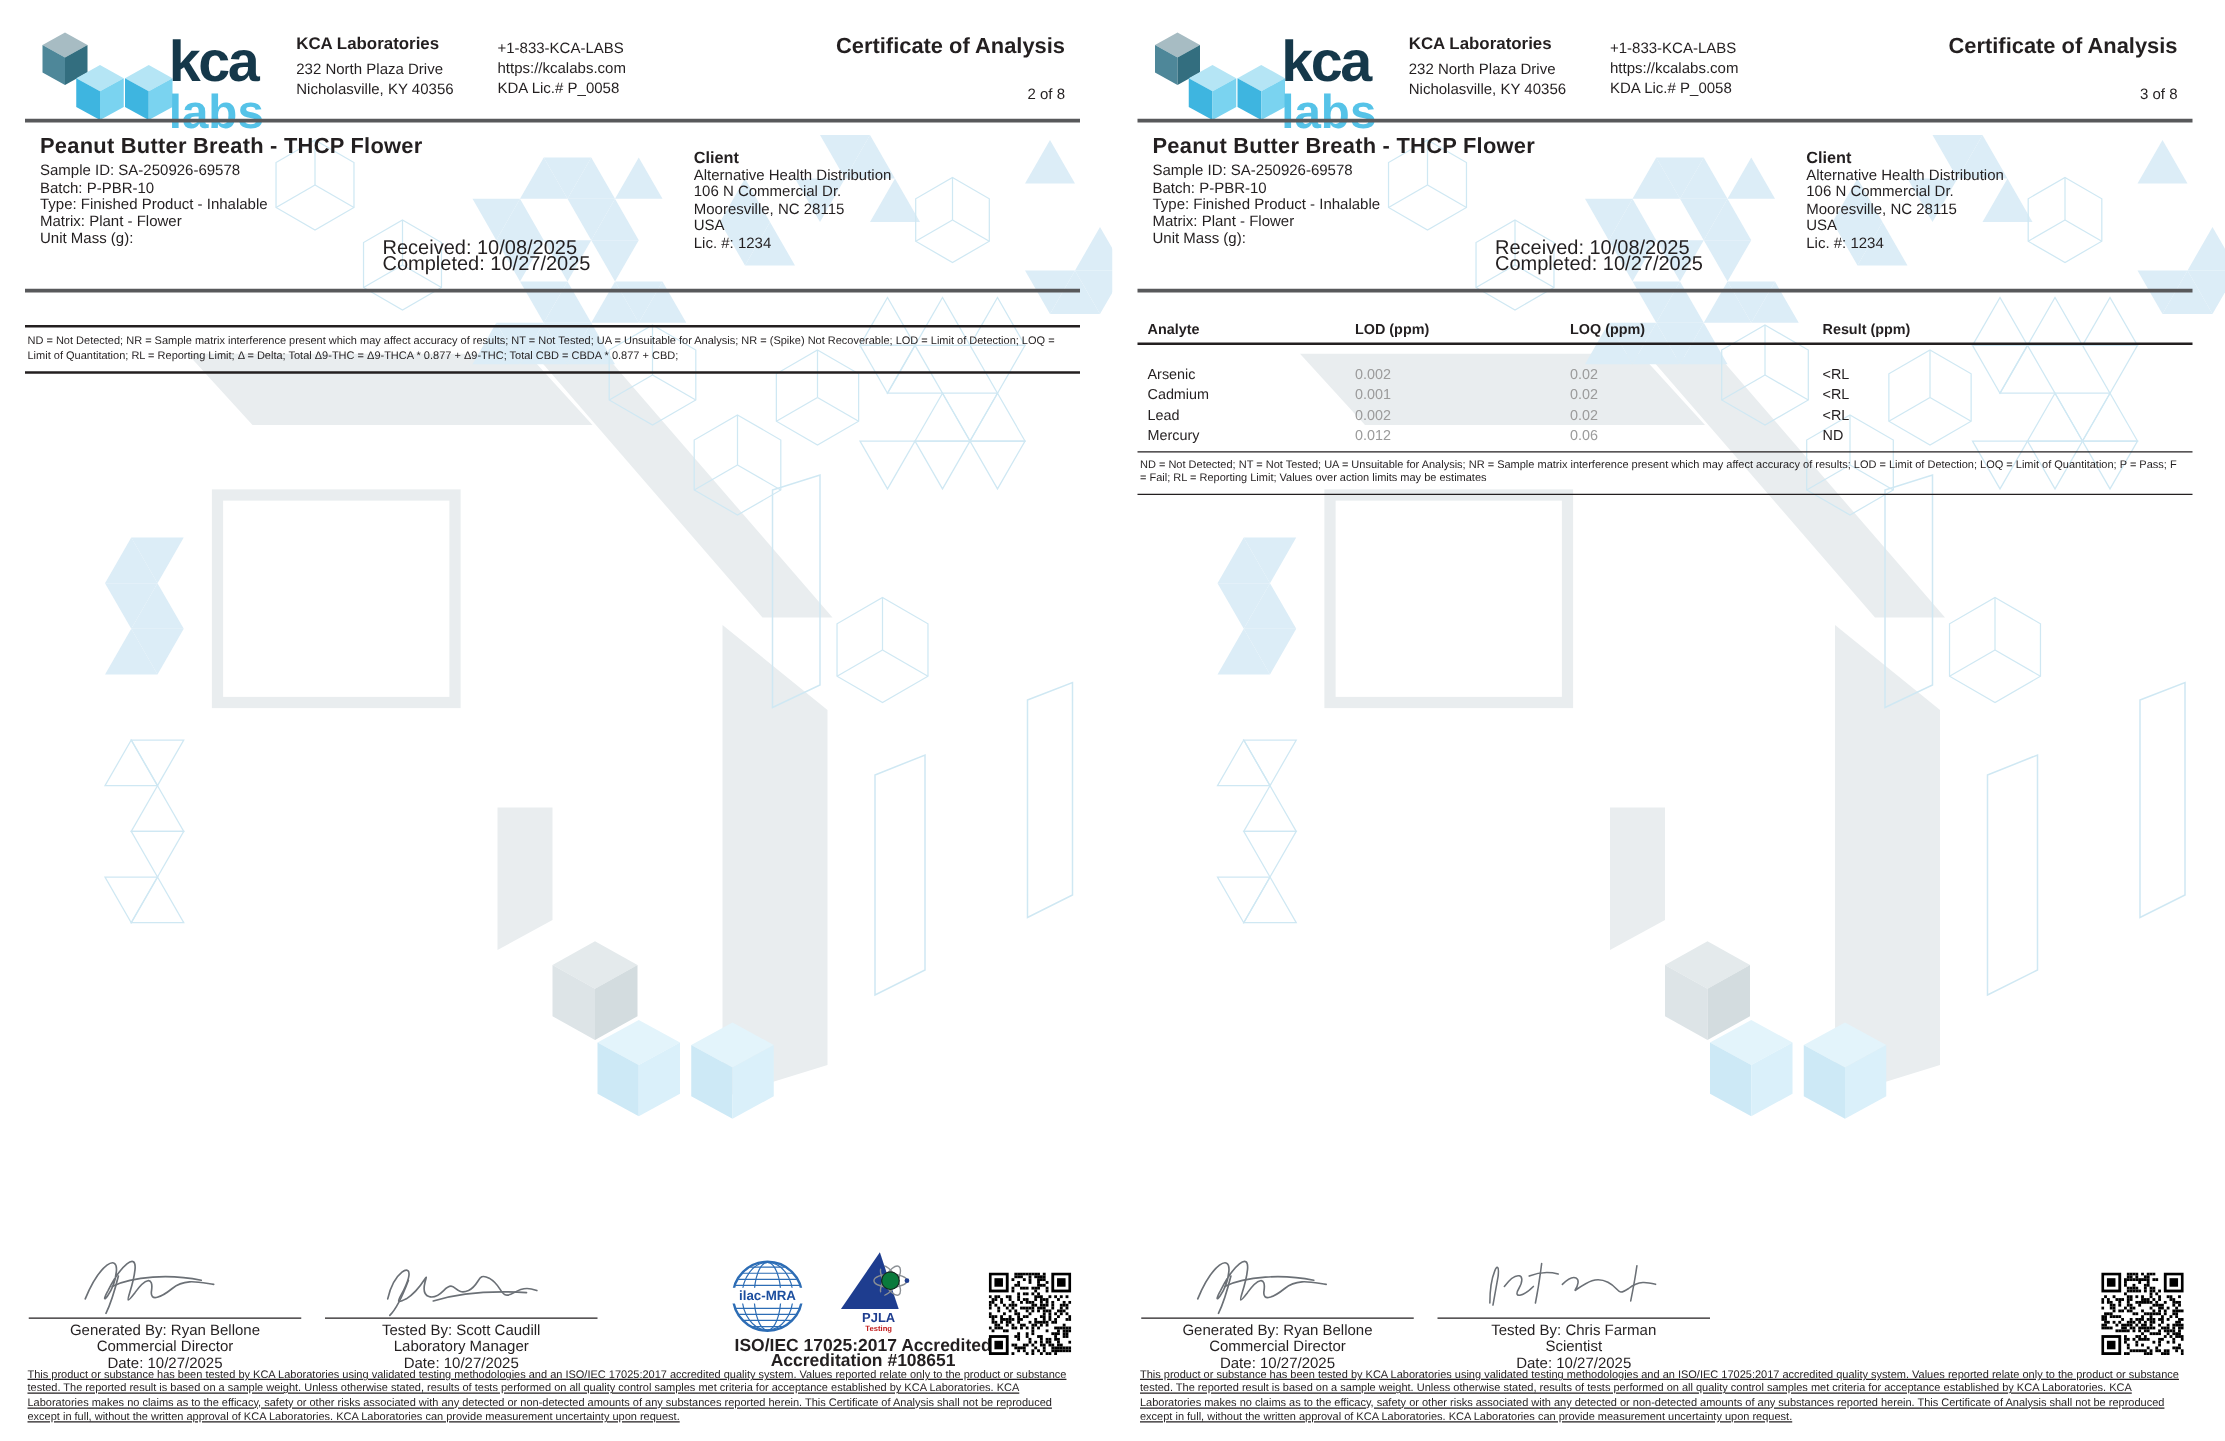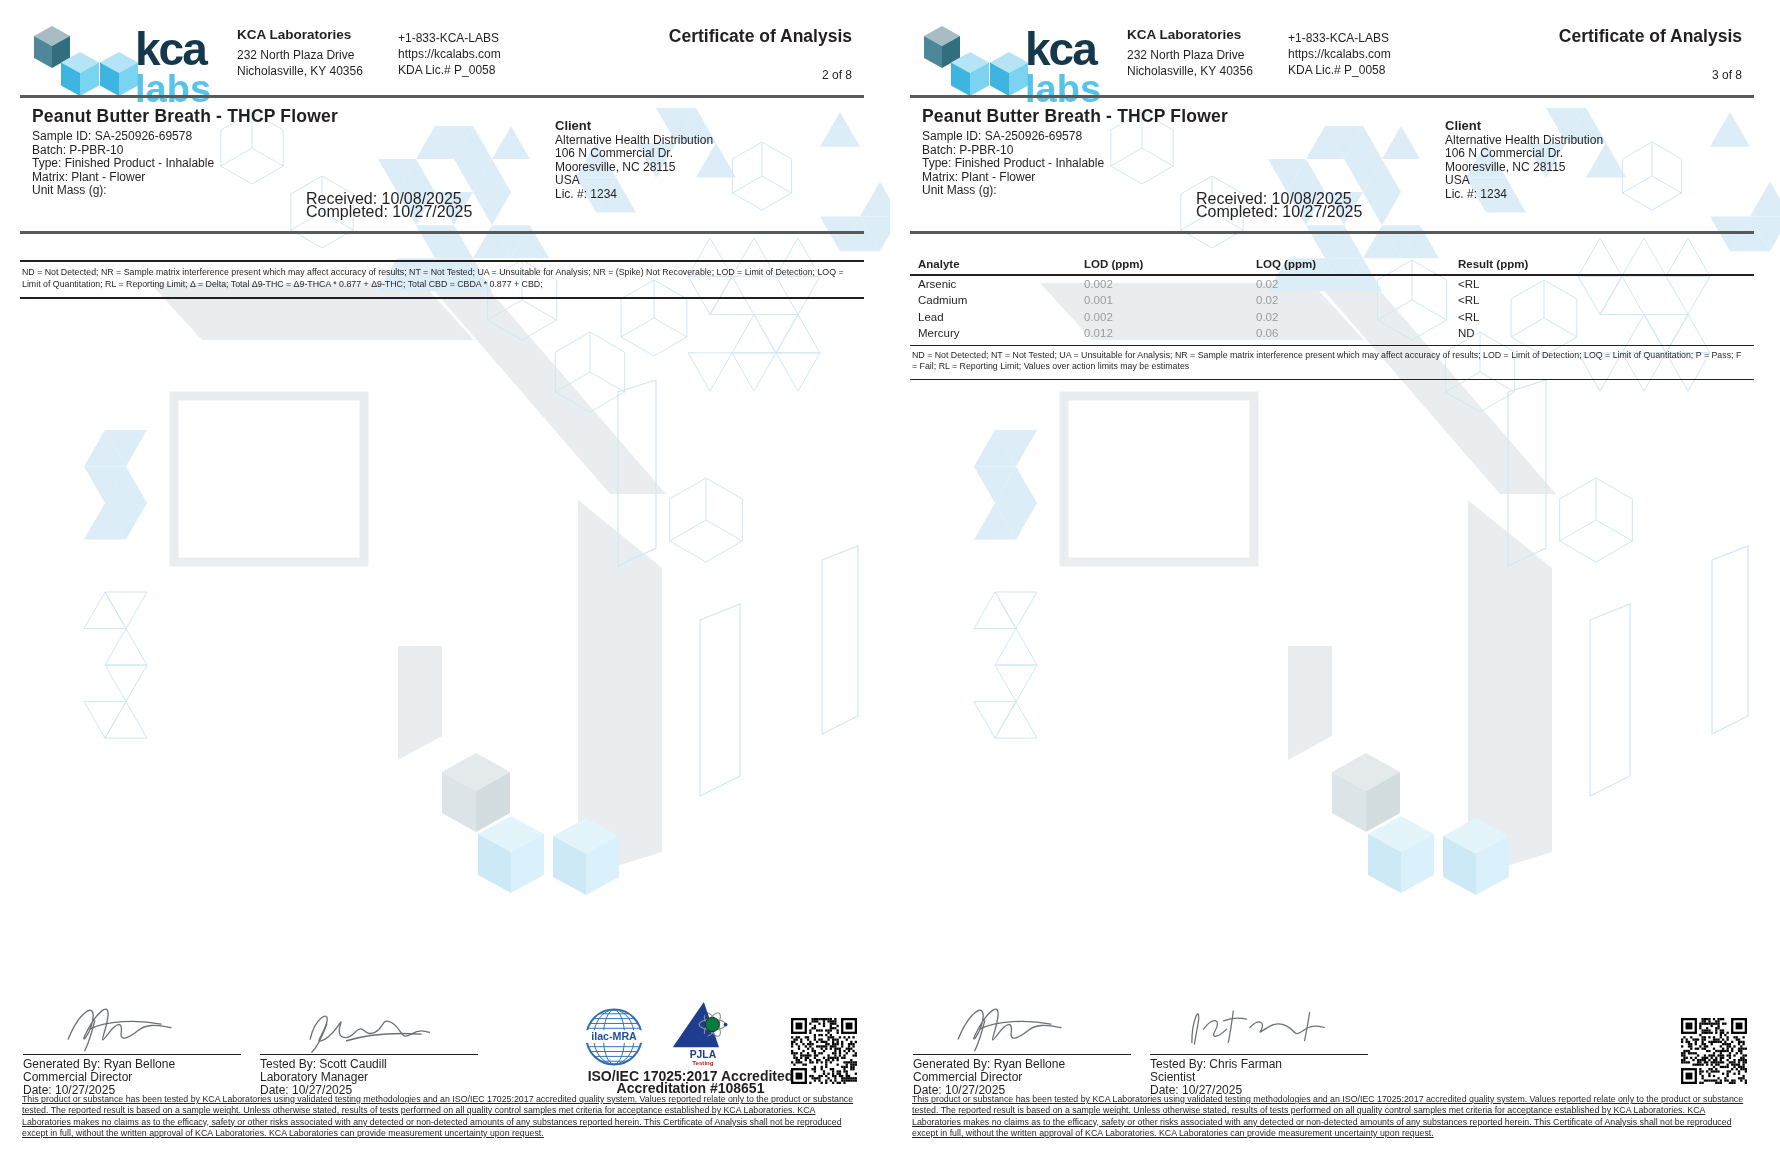--- a/index.html
+++ b/index.html
@@ -35,26 +35,26 @@
 
   
   .hm{position:absolute;left:20px;right:26px;top:256px;z-index:1;}
   .hm-title{font-size:17px;font-weight:bold;margin:0 0 13px 8px;}
   .hm-row{display:flex;font-size:11.5px;line-height:16.5px;}
   .hm-row .c1{width:166px;padding-left:8px;}
   .hm-row .c2{width:172px;}
   .hm-row .c3{width:202px;}
   .hm-row .c4{flex:1;}
   .hm-head{font-weight:bold;border-bottom:2.5px solid #231f20;padding-bottom:1px;justify-content:flex-end;}
-  .hm-body{padding:0 0 3px;border-bottom:1.5px solid #231f20;}
+  .hm-body{padding:16px 0 3px;border-bottom:1.5px solid #231f20;}
   .muted{color:#9b9b9b;}
   .hm-foot{font-size:8.8px;line-height:11.5px;padding:4px 10px 6px 2px;border-bottom:1.5px solid #231f20;}
 
   
-  .sig-block{position:absolute;top:996px;width:218px;font-size:12px;line-height:12.9px;z-index:1;}
+  .sig-block{position:absolute;top:996px;width:218px;text-align:center;font-size:12px;line-height:12.9px;z-index:1;}
   .sig-block.s1{left:23px;}
   .sig-block.s2{left:260px;}
   .sig-art{display:block;margin:0 auto;height:58px;}
   .sig-line{border-top:1.5px solid #231f20;margin-bottom:3px;}
 
   .accred{position:absolute;left:583px;top:1002px;width:215px;text-align:center;z-index:1;}
   .accred-logos{display:flex;align-items:flex-end;gap:24px;height:66px;}
   .accred-text{font-size:14px;font-weight:bold;line-height:11.5px;margin-top:3px;}
 
   .qr{position:absolute;right:33px;top:1018px;width:66px;height:66px;z-index:1;}

